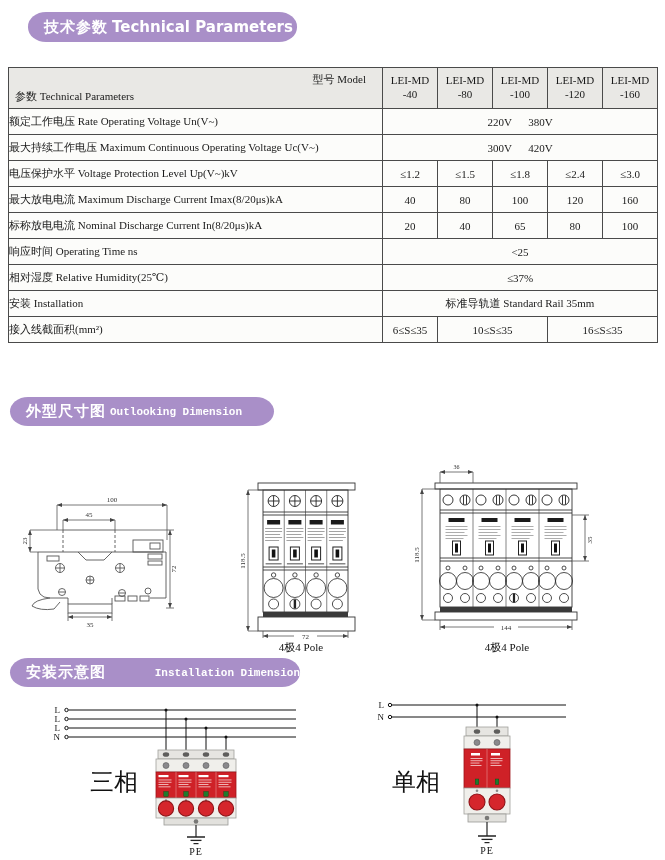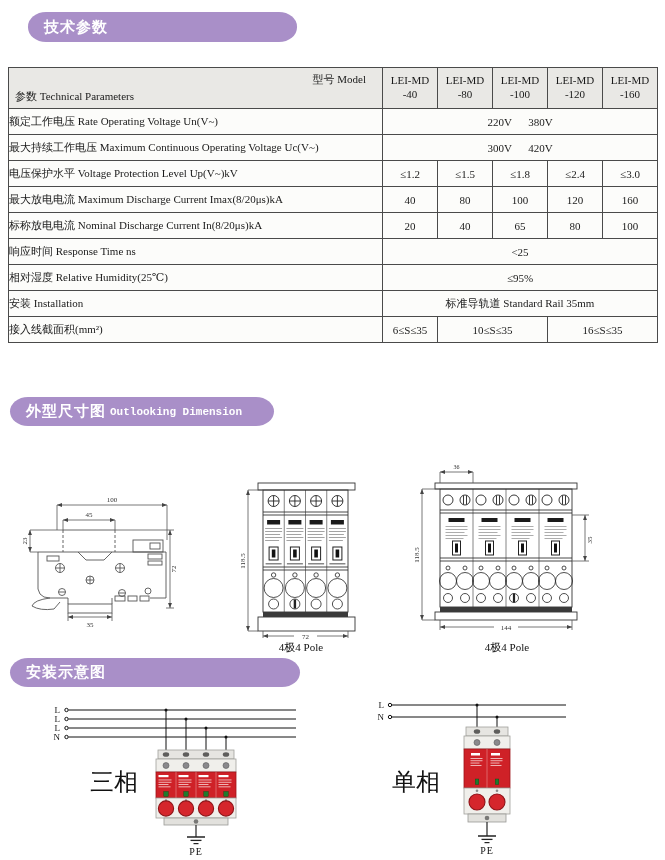--- a/index.html
+++ b/index.html
@@ -45,20 +45,21 @@
 
   .svgbox{position:absolute;}
   .caption{position:absolute;font-size:11px;text-align:center;color:#111;}
   svg text{font-family:"Liberation Serif","DejaVu Serif",serif;}
 </style>
 </head>
 <body>
 
 <div class="banner" id="banner-tech">
   <span class="zh">技术参数</span>
+  <span>Technical Parameters</span>
 </div>
 
 <table class="params">
   <colgroup>
     <col style="width:374px">
       <col style="width:55px">
       <col style="width:55px">
     <col style="width:55px">
       <col style="width:55px">
       <col style="width:55px">
@@ -116,26 +117,26 @@
   </tr>
   <tr>
     <td class="lbl">标称放电电流 Nominal Discharge Current In(8/20μs)kA</td>
     <td class="val">20</td>
     <td class="val">40</td>
     <td class="val">65</td>
     <td class="val">80</td>
     <td class="val">100</td>
   </tr>
   <tr>
-    <td class="lbl">响应时间 Response Time ns</td>
+    <td class="lbl">响应时间 Operating Time ns</td>
     <td class="val" colspan="5">&lt;25</td>
   </tr>
   <tr>
     <td class="lbl">相对湿度 Relative Humidity(25℃)</td>
-    <td class="val" colspan="5">≤95%</td>
+    <td class="val" colspan="5">≤37%</td>
   </tr>
   <tr>
     <td class="lbl">安装 Installation</td>
     <td class="val" colspan="5">标准导轨道 Standard Rail 35mm</td>
   </tr>
   <tr>
     <td class="lbl">接入线截面积(mm²)</td>
     <td class="val">6≤S≤35</td>
     <td class="val" colspan="2">10≤S≤35</td>
     <td class="val" colspan="2">16≤S≤35</td>
@@ -440,20 +441,21 @@
     <text x="44.5" y="11" font-size="6">36</text>
     <text x="7" y="97" transform="rotate(-90 7 97)">118.5</text>
     <text x="180" y="82" transform="rotate(-90 180 82)">35</text>
     <text x="94" y="171.5">144</text>
   </g>
 </svg>
 <div class="caption" style="left:412px;top:640px;width:190px;">4极4 Pole</div>
 
 <div class="banner" id="banner-inst">
   <span class="zh">安装示意图</span>
+  <span class="mono">Installation Dimension</span>
 </div>
 
 <svg class="svgbox" style="left:0;top:690px;" width="665" height="170" viewBox="0 0 665 170">
 
   <g>
     <g font-size="9" fill="#111" text-anchor="end">
       <text x="60" y="23">L</text>
       <text x="60" y="32">L</text>
       <text x="60" y="41">L</text>
       <text x="60" y="50">N</text>

